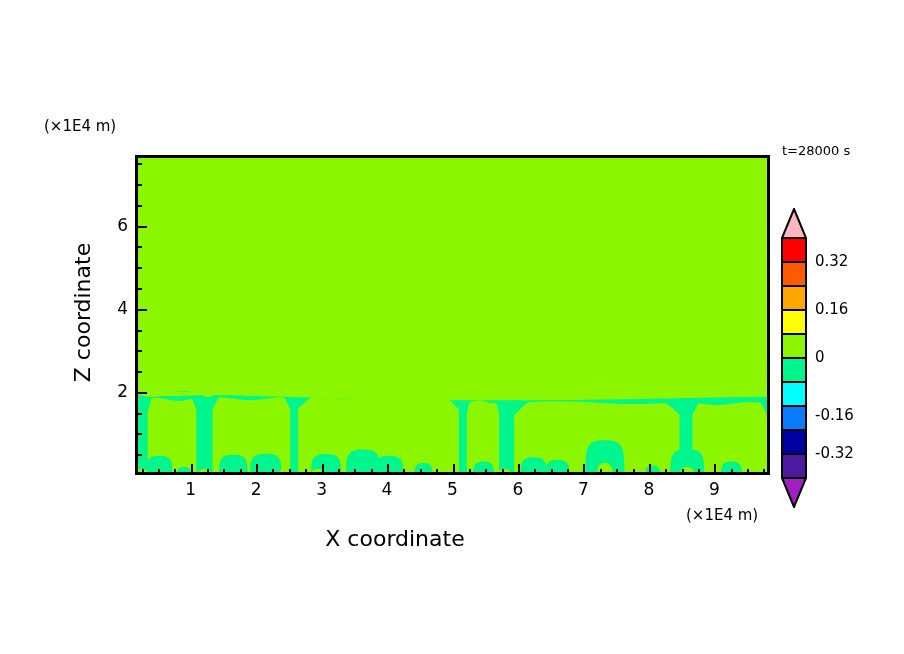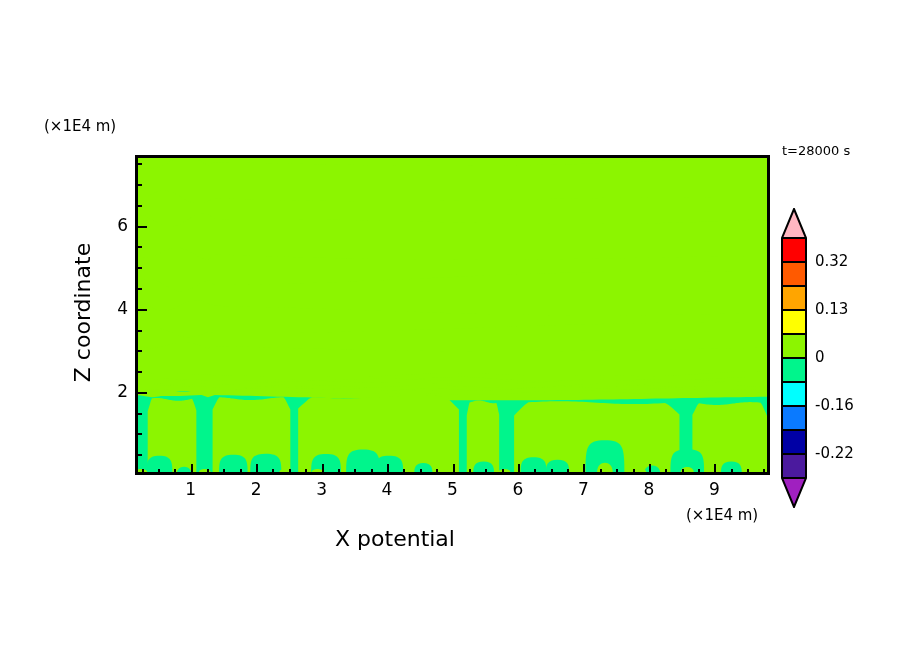--- a/index.html
+++ b/index.html
@@ -44,21 +44,21 @@
           margin-top:-10px;}
 </style>
 </head>
 <body>
 
 <div class="root">
 
   <div id="zunit">(×1E4 m)</div>
   <div id="xunit">(×1E4 m)</div>
   <div id="stamp">t=28000 s</div>
-  <div id="xtitle">X potential</div>
+  <div id="xtitle">X coordinate</div>
   <div id="ytitle">Z coordinate</div>
 
   <div id="plot">
     <div id="field">
         <svg viewBox="0 0 635 320" preserveAspectRatio="none">
           <rect x="0" y="0" width="635" height="320" fill="#00f58c"></rect>
           <path d="M0.0,-24.4 L7.1,-26.3 L14.1,-26.0 L21.2,-23.7 L28.2,-20.5 L35.3,-17.8 L42.3,-16.9 L49.4,-18.1 L56.4,-21.1 L63.5,-24.5 L70.6,-26.8 L77.6,-22.3 L84.7,-22.3 L91.7,-22.3 L98.8,-22.4 L105.8,-22.4 L112.9,-22.4 L119.9,-22.4 L127.0,-22.4 L134.1,-22.4 L141.1,-22.3 L148.2,-22.3 L155.2,-22.3 L162.3,-22.2 L169.3,-22.1 L176.4,-22.0 L183.4,-21.9 L190.5,-21.8 L197.6,-21.7 L204.6,-21.6 L211.7,-21.5 L218.7,-21.3 L225.8,-21.2 L232.8,-21.0 L239.9,-20.9 L246.9,-20.7 L254.0,-20.5 L261.1,-20.3 L268.1,-20.2 L275.2,-20.0 L282.2,-19.8 L289.3,-19.5 L296.3,-19.3 L303.4,-19.1 L310.4,-18.9 L317.5,-18.7 L324.6,-18.4 L331.6,-18.2 L338.7,-18.0 L345.7,-17.7 L352.8,-17.5 L359.8,-17.3 L366.9,-17.1 L373.9,-16.8 L381.0,-16.6 L388.1,-16.4 L395.1,-16.2 L402.2,-15.9 L409.2,-15.7 L416.3,-15.5 L423.3,-15.3 L430.4,-15.1 L437.4,-14.9 L444.5,-14.8 L451.6,-14.6 L458.6,-14.4 L465.7,-14.2 L472.7,-14.1 L479.8,-13.9 L486.8,-13.8 L493.9,-13.7 L500.9,-13.6 L508.0,-13.5 L515.1,-13.4 L522.1,-13.3 L529.2,-13.2 L536.2,-13.1 L543.3,-13.1 L550.3,-13.0 L557.4,-13.0 L564.4,-13.0 L571.5,-12.9 L578.6,-12.9 L585.6,-12.9 L592.7,-13.0 L599.7,-13.0 L606.8,-13.0 L613.8,-13.0 L620.9,-13.1 L627.9,-13.2 L635.0,-13.2 L635.0,36.6 L627.9,36.7 L620.9,36.8 L613.8,36.8 L606.8,36.9 L599.7,36.9 L592.7,36.9 L585.6,36.9 L578.6,36.9 L571.5,36.9 L564.4,36.9 L557.4,36.9 L550.3,36.8 L543.3,36.8 L536.2,36.7 L529.2,36.7 L522.1,36.6 L515.1,36.5 L508.0,36.4 L500.9,36.3 L493.9,36.2 L486.8,36.1 L479.8,35.9 L472.7,35.8 L465.7,35.6 L458.6,35.5 L451.6,35.3 L444.5,35.1 L437.4,34.9 L430.4,34.7 L423.3,34.5 L416.3,34.3 L409.2,34.1 L402.2,33.9 L395.1,33.7 L388.1,33.5 L381.0,33.3 L373.9,33.0 L366.9,32.8 L359.8,32.6 L352.8,32.4 L345.7,32.1 L338.7,31.9 L331.6,31.7 L324.6,31.4 L317.5,31.2 L310.4,31.0 L303.4,30.8 L296.3,30.5 L289.3,30.3 L282.2,30.1 L275.2,29.9 L268.1,29.7 L261.1,29.5 L254.0,29.3 L246.9,29.2 L239.9,29.0 L232.8,28.8 L225.8,28.7 L218.7,28.5 L211.7,28.4 L204.6,28.3 L197.6,28.1 L190.5,28.0 L183.4,27.9 L176.4,27.8 L169.3,27.7 L162.3,27.7 L155.2,27.6 L148.2,27.6 L141.1,27.5 L134.1,27.5 L127.0,27.5 L119.9,27.5 L112.9,27.5 L105.8,27.5 L98.8,27.5 L91.7,27.5 L84.7,27.6 L77.6,27.6 L70.6,23.1 L63.5,25.4 L56.4,28.8 L49.4,31.7 L42.3,33.0 L35.3,32.1 L28.2,29.4 L21.2,26.2 L14.1,23.9 L7.1,23.6 L0.0,25.5 Z" fill="#8cf500"></path>
           <path d="M0.0,4.2 L7.1,8.3 L14.1,10.4 L21.2,9.5 L28.2,6.0 L35.3,1.5 L42.3,-2.0 L49.4,-3.0 L56.4,-0.9 L63.5,3.3 L70.6,7.8 L77.6,4.2 L84.7,4.3 L91.7,4.5 L98.8,4.6 L105.8,4.7 L112.9,4.9 L119.9,5.0 L127.0,5.2 L134.1,5.3 L141.1,5.5 L148.2,5.6 L155.2,5.8 L162.3,5.9 L169.3,6.1 L176.4,6.2 L183.4,6.4 L190.5,6.5 L197.6,6.7 L204.6,6.8 L211.7,7.0 L218.7,7.1 L225.8,7.2 L232.8,7.4 L239.9,7.5 L246.9,7.6 L254.0,7.7 L261.1,7.8 L268.1,7.8 L275.2,7.9 L282.2,8.0 L289.3,8.0 L296.3,8.1 L303.4,8.1 L310.4,8.1 L317.5,8.1 L324.6,8.1 L331.6,8.1 L338.7,8.0 L345.7,8.0 L352.8,7.9 L359.8,7.9 L366.9,7.8 L373.9,7.7 L381.0,7.6 L388.1,7.5 L395.1,7.3 L402.2,7.2 L409.2,7.0 L416.3,6.8 L423.3,6.7 L430.4,6.5 L437.4,6.3 L444.5,6.0 L451.6,5.8 L458.6,5.6 L465.7,5.3 L472.7,5.1 L479.8,4.8 L486.8,4.6 L493.9,4.3 L500.9,4.0 L508.0,3.7 L515.1,3.4 L522.1,3.1 L529.2,2.8 L536.2,2.5 L543.3,2.2 L550.3,1.9 L557.4,1.6 L564.4,1.3 L571.5,1.0 L578.6,0.7 L585.6,0.4 L592.7,0.1 L599.7,-0.2 L606.8,-0.5 L613.8,-0.8 L620.9,-1.0 L627.9,-1.3 L635.0,-1.6 L635.0,48.3 L627.9,48.6 L620.9,48.8 L613.8,49.1 L606.8,49.4 L599.7,49.7 L592.7,50.0 L585.6,50.3 L578.6,50.6 L571.5,50.9 L564.4,51.2 L557.4,51.5 L550.3,51.8 L543.3,52.1 L536.2,52.4 L529.2,52.7 L522.1,53.0 L515.1,53.3 L508.0,53.6 L500.9,53.9 L493.9,54.2 L486.8,54.4 L479.8,54.7 L472.7,55.0 L465.7,55.2 L458.6,55.4 L451.6,55.7 L444.5,55.9 L437.4,56.1 L430.4,56.3 L423.3,56.5 L416.3,56.7 L409.2,56.9 L402.2,57.0 L395.1,57.2 L388.1,57.3 L381.0,57.4 L373.9,57.6 L366.9,57.7 L359.8,57.7 L352.8,57.8 L345.7,57.9 L338.7,57.9 L331.6,58.0 L324.6,58.0 L317.5,58.0 L310.4,58.0 L303.4,58.0 L296.3,57.9 L289.3,57.9 L282.2,57.8 L275.2,57.8 L268.1,57.7 L261.1,57.6 L254.0,57.5 L246.9,57.5 L239.9,57.3 L232.8,57.2 L225.8,57.1 L218.7,57.0 L211.7,56.8 L204.6,56.7 L197.6,56.6 L190.5,56.4 L183.4,56.3 L176.4,56.1 L169.3,56.0 L162.3,55.8 L155.2,55.6 L148.2,55.5 L141.1,55.3 L134.1,55.2 L127.0,55.0 L119.9,54.9 L112.9,54.7 L105.8,54.6 L98.8,54.5 L91.7,54.3 L84.7,54.2 L77.6,54.1 L70.6,57.7 L63.5,53.1 L56.4,48.9 L49.4,46.9 L42.3,47.8 L35.3,51.4 L28.2,55.9 L21.2,59.3 L14.1,60.2 L7.1,58.2 L0.0,54.0 Z" fill="#8cf500"></path>
           <path d="M0.0,43.3 L7.1,40.4 L14.1,36.6 L21.2,33.6 L28.2,33.0 L35.3,35.1 L42.3,39.1 L49.4,43.3 L56.4,46.1 L63.5,46.2 L70.6,43.9 L77.6,41.0 L84.7,41.2 L91.7,41.4 L98.8,41.7 L105.8,41.9 L112.9,42.1 L119.9,42.3 L127.0,42.5 L134.1,42.6 L141.1,42.8 L148.2,43.0 L155.2,43.1 L162.3,43.3 L169.3,43.4 L176.4,43.5 L183.4,43.6 L190.5,43.7 L197.6,43.8 L204.6,43.8 L211.7,43.9 L218.7,44.0 L225.8,44.0 L232.8,44.0 L239.9,44.0 L246.9,44.0 L254.0,44.0 L261.1,44.0 L268.1,44.0 L275.2,43.9 L282.2,43.9 L289.3,43.8 L296.3,43.8 L303.4,43.7 L310.4,43.6 L317.5,43.5 L324.6,43.4 L331.6,43.3 L338.7,43.2 L345.7,43.1 L352.8,42.9 L359.8,42.8 L366.9,42.7 L373.9,42.5 L381.0,42.4 L388.1,42.3 L395.1,42.1 L402.2,42.0 L409.2,41.8 L416.3,41.7 L423.3,41.6 L430.4,41.4 L437.4,41.3 L444.5,41.1 L451.6,41.0 L458.6,40.9 L465.7,40.8 L472.7,40.6 L479.8,40.5 L486.8,40.4 L493.9,40.3 L500.9,40.2 L508.0,40.2 L515.1,40.1 L522.1,40.0 L529.2,40.0 L536.2,39.9 L543.3,39.9 L550.3,39.9 L557.4,39.8 L564.4,39.8 L571.5,39.8 L578.6,39.9 L585.6,39.9 L592.7,39.9 L599.7,40.0 L606.8,40.1 L613.8,40.1 L620.9,40.2 L627.9,40.3 L635.0,40.4 L635.0,90.3 L627.9,90.2 L620.9,90.1 L613.8,90.0 L606.8,89.9 L599.7,89.9 L592.7,89.8 L585.6,89.8 L578.6,89.7 L571.5,89.7 L564.4,89.7 L557.4,89.7 L550.3,89.7 L543.3,89.8 L536.2,89.8 L529.2,89.8 L522.1,89.9 L515.1,90.0 L508.0,90.0 L500.9,90.1 L493.9,90.2 L486.8,90.3 L479.8,90.4 L472.7,90.5 L465.7,90.6 L458.6,90.8 L451.6,90.9 L444.5,91.0 L437.4,91.1 L430.4,91.3 L423.3,91.4 L416.3,91.6 L409.2,91.7 L402.2,91.9 L395.1,92.0 L388.1,92.1 L381.0,92.3 L373.9,92.4 L366.9,92.6 L359.8,92.7 L352.8,92.8 L345.7,92.9 L338.7,93.1 L331.6,93.2 L324.6,93.3 L317.5,93.4 L310.4,93.5 L303.4,93.6 L296.3,93.6 L289.3,93.7 L282.2,93.8 L275.2,93.8 L268.1,93.8 L261.1,93.9 L254.0,93.9 L246.9,93.9 L239.9,93.9 L232.8,93.9 L225.8,93.9 L218.7,93.8 L211.7,93.8 L204.6,93.7 L197.6,93.6 L190.5,93.6 L183.4,93.5 L176.4,93.4 L169.3,93.3 L162.3,93.1 L155.2,93.0 L148.2,92.8 L141.1,92.7 L134.1,92.5 L127.0,92.3 L119.9,92.1 L112.9,91.9 L105.8,91.7 L98.8,91.5 L91.7,91.3 L84.7,91.1 L77.6,90.8 L70.6,93.7 L63.5,96.1 L56.4,96.0 L49.4,93.2 L42.3,89.0 L35.3,85.0 L28.2,82.9 L21.2,83.5 L14.1,86.4 L7.1,90.3 L0.0,93.2 Z" fill="#8cf500"></path>
           <path d="M0.0,57.7 L7.1,58.8 L14.1,62.4 L21.2,66.7 L28.2,69.8 L35.3,70.2 L42.3,67.7 L49.4,63.3 L56.4,58.8 L63.5,56.2 L70.6,56.6 L77.6,62.7 L84.7,62.6 L91.7,62.5 L98.8,62.4 L105.8,62.4 L112.9,62.4 L119.9,62.3 L127.0,62.3 L134.1,62.3 L141.1,62.4 L148.2,62.4 L155.2,62.4 L162.3,62.5 L169.3,62.6 L176.4,62.6 L183.4,62.7 L190.5,62.8 L197.6,62.9 L204.6,63.1 L211.7,63.2 L218.7,63.3 L225.8,63.5 L232.8,63.6 L239.9,63.8 L246.9,63.9 L254.0,64.1 L261.1,64.2 L268.1,64.4 L275.2,64.6 L282.2,64.7 L289.3,64.9 L296.3,65.1 L303.4,65.3 L310.4,65.4 L317.5,65.6 L324.6,65.7 L331.6,65.9 L338.7,66.1 L345.7,66.2 L352.8,66.3 L359.8,66.5 L366.9,66.6 L373.9,66.7 L381.0,66.8 L388.1,66.9 L395.1,67.0 L402.2,67.1 L409.2,67.1 L416.3,67.2 L423.3,67.2 L430.4,67.3 L437.4,67.3 L444.5,67.3 L451.6,67.3 L458.6,67.2 L465.7,67.2 L472.7,67.1 L479.8,67.1 L486.8,67.0 L493.9,66.9 L500.9,66.8 L508.0,66.7 L515.1,66.5 L522.1,66.4 L529.2,66.2 L536.2,66.0 L543.3,65.8 L550.3,65.6 L557.4,65.4 L564.4,65.2 L571.5,65.0 L578.6,64.7 L585.6,64.4 L592.7,64.2 L599.7,63.9 L606.8,63.6 L613.8,63.3 L620.9,63.0 L627.9,62.7 L635.0,62.4 L635.0,112.3 L627.9,112.6 L620.9,112.9 L613.8,113.2 L606.8,113.5 L599.7,113.8 L592.7,114.0 L585.6,114.3 L578.6,114.6 L571.5,114.8 L564.4,115.1 L557.4,115.3 L550.3,115.5 L543.3,115.7 L536.2,115.9 L529.2,116.1 L522.1,116.2 L515.1,116.4 L508.0,116.5 L500.9,116.7 L493.9,116.8 L486.8,116.9 L479.8,116.9 L472.7,117.0 L465.7,117.1 L458.6,117.1 L451.6,117.1 L444.5,117.1 L437.4,117.1 L430.4,117.1 L423.3,117.1 L416.3,117.1 L409.2,117.0 L402.2,116.9 L395.1,116.9 L388.1,116.8 L381.0,116.7 L373.9,116.6 L366.9,116.5 L359.8,116.3 L352.8,116.2 L345.7,116.1 L338.7,115.9 L331.6,115.8 L324.6,115.6 L317.5,115.5 L310.4,115.3 L303.4,115.1 L296.3,115.0 L289.3,114.8 L282.2,114.6 L275.2,114.4 L268.1,114.3 L261.1,114.1 L254.0,113.9 L246.9,113.8 L239.9,113.6 L232.8,113.5 L225.8,113.3 L218.7,113.2 L211.7,113.0 L204.6,112.9 L197.6,112.8 L190.5,112.7 L183.4,112.6 L176.4,112.5 L169.3,112.4 L162.3,112.4 L155.2,112.3 L148.2,112.3 L141.1,112.2 L134.1,112.2 L127.0,112.2 L119.9,112.2 L112.9,112.2 L105.8,112.3 L98.8,112.3 L91.7,112.4 L84.7,112.5 L77.6,112.5 L70.6,106.4 L63.5,106.1 L56.4,108.7 L49.4,113.2 L42.3,117.6 L35.3,120.1 L28.2,119.7 L21.2,116.6 L14.1,112.2 L7.1,108.7 L0.0,107.6 Z" fill="#8cf500"></path>
@@ -197,18 +197,18 @@
       <div class="cb-band" style="top: 126px; height: 24px; background: rgb(140, 245, 0);"></div>
       <div class="cb-band" style="top: 150px; height: 24px; background: rgb(0, 245, 140);"></div>
       <div class="cb-band" style="top: 174px; height: 24px; background: rgb(0, 255, 255);"></div>
       <div class="cb-band" style="top: 198px; height: 24px; background: rgb(10, 122, 255);"></div>
       <div class="cb-band" style="top: 222px; height: 24px; background: rgb(0, 0, 165);"></div>
       <div class="cb-band" style="top: 246px; height: 24px; background: rgb(75, 26, 158);"></div>
       <div class="cb-cap" style="top: 270px; height: 30px;"><svg width="26" height="30">
           <polygon points="1,0 25,0 13,29" fill="#a020c0" stroke="#000" stroke-width="2"></polygon>
         </svg></div>
       <div class="cb-lab" style="top: 54px;">0.32</div>
-      <div class="cb-lab" style="top: 102px;">0.13</div>
+      <div class="cb-lab" style="top: 102px;">0.16</div>
       <div class="cb-lab" style="top: 150px;">0</div>
-      <div class="cb-lab" style="top: 198px; text-align: center;">-0.16</div>
-      <div class="cb-lab" style="top: 246px;">-0.22</div>
+      <div class="cb-lab" style="top: 208px; text-align: center;">-0.16</div>
+      <div class="cb-lab" style="top: 246px;">-0.32</div>
     </div>
 </div>
 
 </body></html>

